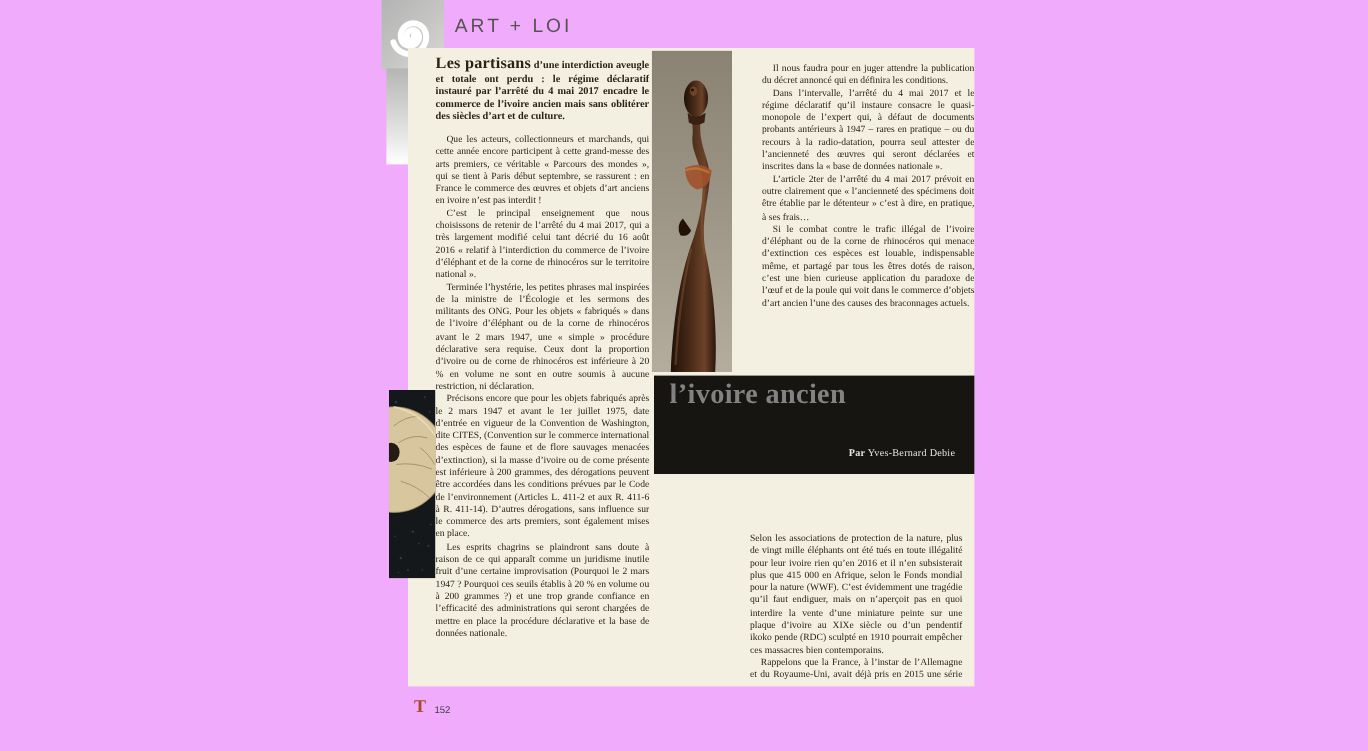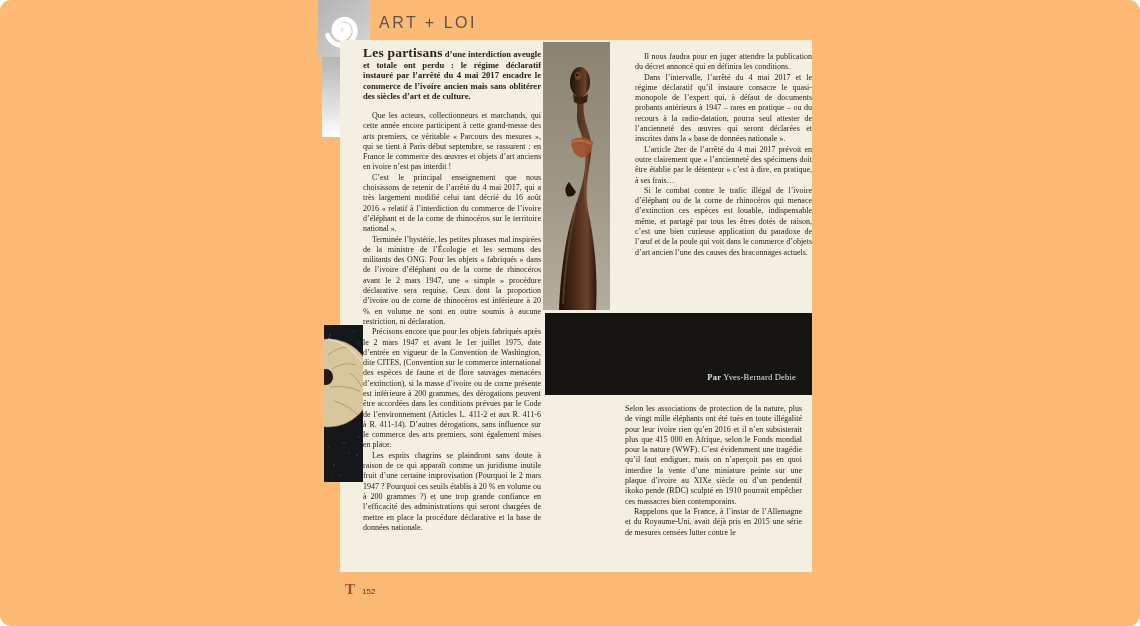--- a/index.html
+++ b/index.html
@@ -1,18 +1,18 @@
 <!DOCTYPE html>
 <html lang="fr"><head>
 <meta charset="utf-8">
 <style>
   html,body{margin:0;padding:0;background:#ffffff;}
   #canvas{
-    position:relative;width:1140px;height:626px;background:#fdba74;
-    overflow:hidden;font-family:"Liberation Serif",serif;color:#2a2118;border-radius:11px;
+    position:relative;width:1140px;height:626px;background:#f0abfc;
+    overflow:hidden;font-family:"Liberation Serif",serif;color:#2a2118;
   }
   
   .spiral-box{
     position:absolute;left:318px;top:0;width:52px;height:58px;
     background:linear-gradient(135deg,#b3b3b3 0%,#c6c6c5 55%,#d9d9d8 100%);
   }
   .grad-strip{
     position:absolute;left:322px;top:57px;width:19px;height:80px;
     background:linear-gradient(#b5b5b4 0%,#e6e6e5 70%,#ffffff 100%);
   }
@@ -25,21 +25,21 @@
   .panel{
     position:absolute;left:340px;top:40px;width:472px;height:532px;
     background:#f3f0e2;
   }
   
   .col{
     position:absolute;font-size:8px;line-height:10.3px;text-align:justify;
     color:#2a2118;overflow:hidden;
   }
   .col p{margin:0;text-indent:9px;}
-  .col p.noindent{text-indent:0;}
+  .col p.noindent{text-indent:0;margin-top:40px;}
   #left-col{left:363px;top:48px;width:178px;height:500px;}
   #right-col-top{left:635px;top:52px;width:177px;height:254px;}
   #right-col-bottom{left:625px;top:404px;width:177px;height:164px;}
   .lead{margin:0 0 9px 0 !important;font-weight:bold;font-size:8.6px;line-height:10.6px;text-indent:0 !important;}
   .lead .lead-start{font-size:13.5px;font-weight:bold;letter-spacing:.2px;}
   
   .figure-photo{
     position:absolute;left:543px;top:42px;width:67px;height:268px;overflow:hidden;
   }
   .sphere-photo{
@@ -81,21 +81,21 @@
       <path d="M27,30 a3,3 0 0 1 -6,0 a5,5 0 0 1 10,0 a7.5,7.5 0 0 1 -15,0 a10.5,10.5 0 0 1 21,0 a14,14 0 0 1 -28,0" fill="none" stroke="#ffffff" stroke-width="5" stroke-linecap="round" transform="rotate(-18 26 30)"></path>
     </svg>
   </div>
   <div class="grad-strip"></div>
   <div class="section-label">ART + LOI</div>
 
   <div class="panel"></div>
 
   <div class="col" id="left-col">
     <p class="lead noindent"><span class="lead-start">Les partisans</span><span> d’une interdiction aveugle et totale ont perdu : le régime déclaratif instauré par l’arrêté du 4 mai 2017 encadre le commerce de l’ivoire ancien mais sans oblitérer des siècles d’art et de culture.</span></p>
-    <p>Que les acteurs, collectionneurs et marchands, qui cette année encore participent à cette grand-messe des arts premiers, ce véritable « Parcours des mesures », qui se tient à Paris début septembre, se rassurent : en France le commerce des œuvres et objets d’art anciens en ivoire n’est pas interdit !</p>
+    <p>Que les acteurs, collectionneurs et marchands, qui cette année encore participent à cette grand-messe des arts premiers, ce véritable « Parcours des mondes », qui se tient à Paris début septembre, se rassurent : en France le commerce des œuvres et objets d’art anciens en ivoire n’est pas interdit !</p>
     <p>C’est le principal enseignement que nous choisissons de retenir de l’arrêté du 4 mai 2017, qui a très largement modifié celui tant décrié du 16 août 2016 « relatif à l’interdiction du commerce de l’ivoire d’éléphant et de la corne de rhinocéros sur le territoire national ».</p>
     <p>Terminée l’hystérie, les petites phrases mal inspirées de la ministre de l’Écologie et les sermons des militants des ONG. Pour les objets « fabriqués » dans de l’ivoire d’éléphant ou de la corne de rhinocéros avant le 2 mars 1947, une « simple » procédure déclarative sera requise. Ceux dont la proportion d’ivoire ou de corne de rhinocéros est inférieure à 20 % en volume ne sont en outre soumis à aucune restriction, ni déclaration.</p>
     <p>Précisons encore que pour les objets fabriqués après le 2 mars 1947 et avant le 1er juillet 1975, date d’entrée en vigueur de la Convention de Washington, dite CITES, (Convention sur le commerce international des espèces de faune et de flore sauvages menacées d’extinction), si la masse d’ivoire ou de corne présente est inférieure à 200 grammes, des dérogations peuvent être accordées dans les conditions prévues par le Code de l’environnement (Articles L. 411-2 et aux R. 411-6 à R. 411-14). D’autres dérogations, sans influence sur le commerce des arts premiers, sont également mises en place.</p>
     <p>Les esprits chagrins se plaindront sans doute à raison de ce qui apparaît comme un juridisme inutile fruit d’une certaine improvisation (Pourquoi le 2 mars 1947 ? Pourquoi ces seuils établis à 20 % en volume ou à 200 grammes ?) et une trop grande confiance en l’efficacité des administrations qui seront chargées de mettre en place la procédure déclarative et la base de données nationale.</p>
   </div>
 
   <div class="figure-photo">
     <svg width="67" height="268" viewBox="0 0 67 268">
       <defs>
         <linearGradient id="figbg" x1="0" y1="0" x2="0" y2="1">
@@ -126,20 +126,21 @@
 
   <div class="col" id="right-col-top">
     <p>Il nous faudra pour en juger attendre la publication du décret annoncé qui en définira les conditions.</p>
     <p>Dans l’intervalle, l’arrêté du 4 mai 2017 et le régime déclaratif qu’il instaure consacre le quasi-monopole de l’expert qui, à défaut de documents probants antérieurs à 1947 – rares en pratique – ou du recours à la radio-datation, pourra seul attester de l’ancienneté des œuvres qui seront déclarées et inscrites dans la « base de données nationale ».</p>
     <p>L’article 2ter de l’arrêté du 4 mai 2017 prévoit en outre clairement que « l’ancienneté des spécimens doit être établie par le détenteur » c’est à dire, en pratique, à ses frais…</p>
     <p>Si le combat contre le trafic illégal de l’ivoire d’éléphant ou de la corne de rhinocéros qui menace d’extinction ces espèces est louable, indispensable même, et partagé par tous les êtres dotés de raison, c’est une bien curieuse application du paradoxe de l’œuf et de la poule qui voit dans le commerce d’objets d’art ancien l’une des causes des braconnages actuels.</p>
   </div>
 
   <div class="title-block">
     <div class="title-text">
+      <span style="display:block">l’ivoire ancien</span>
     </div>
     <div class="byline"><span class="byline-prefix">Par</span><span> Yves-Bernard Debie</span></div>
   </div>
 
   <div class="col" id="right-col-bottom">
     <p class="noindent">Selon les associations de protection de la nature, plus de vingt mille éléphants ont été tués en toute illégalité pour leur ivoire rien qu’en 2016 et il n’en subsisterait plus que 415 000 en Afrique, selon le Fonds mondial pour la nature (WWF). C’est évidemment une tragédie qu’il faut endiguer, mais on n’aperçoit pas en quoi interdire la vente d’une miniature peinte sur une plaque d’ivoire au XIXe siècle ou d’un pendentif ikoko pende (RDC) sculpté en 1910 pourrait empêcher ces massacres bien contemporains.</p>
     <p>Rappelons que la France, à l’instar de l’Allemagne et du Royaume-Uni, avait déjà pris en 2015 une série de mesures censées lutter contre le</p>
   </div>
 
   <div class="sphere-photo">

